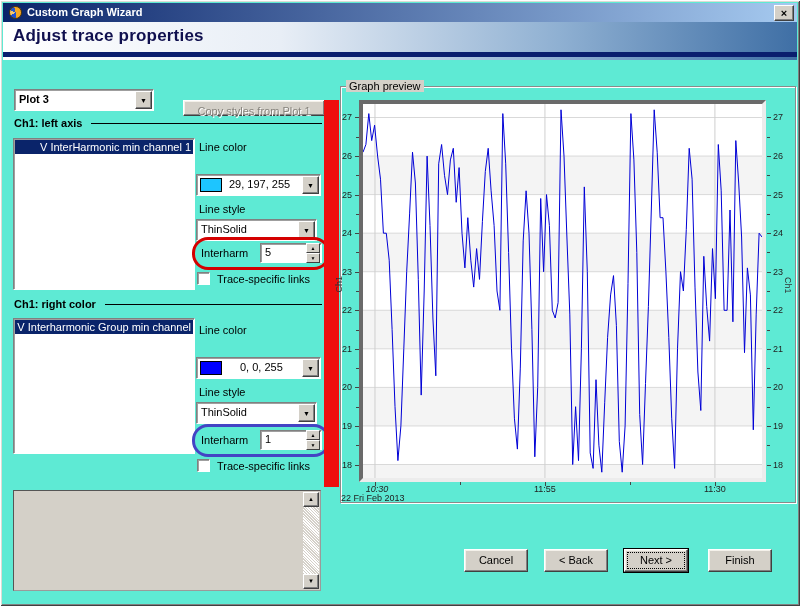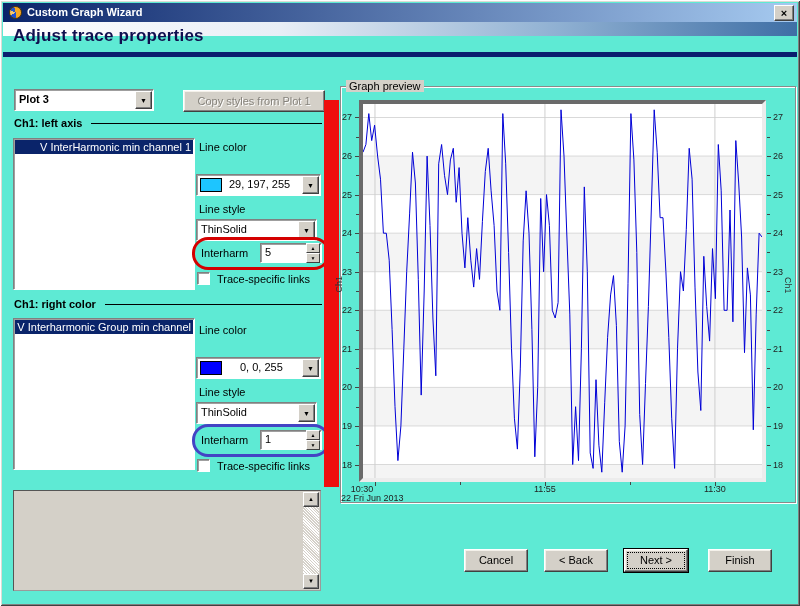--- a/index.html
+++ b/index.html
@@ -15,21 +15,21 @@
   .titlebar{position:absolute;left:3px;top:3px;right:3px;height:19px;
     background:linear-gradient(to right,#0a246a,#a6caf0);color:#fff;font-weight:bold;
     line-height:19px;padding-left:24px;}
   .app-icon{position:absolute;left:6px;top:3px;width:13px;height:13px;border-radius:50%;
     background:conic-gradient(from 40deg,#f5a623 0 38%,#1e4fd0 38% 55%,#f8c76a 55% 70%,#2a56c8 70% 85%,#f5a623 85%);
     border:1px solid #5a3a00;}
   .close-btn{position:absolute;right:3px;top:2px;width:20px;height:16px;background:#d4d0c8;
     border:1px solid;border-color:#fff #404040 #404040 #fff;box-shadow:inset -1px -1px 0 #808080;
     font-weight:bold;font-size:11px;text-align:center;line-height:14px;color:#000;cursor:default;}
   
-  .header{position:absolute;left:3px;top:22px;right:3px;height:14px;
+  .header{position:absolute;left:3px;top:22px;right:3px;height:38px;
     background:linear-gradient(to right,#ffffff 0%,#e8eef6 35%,#8fb0d2 70%,#3f6fa5 100%);}
   .header-title{position:absolute;left:10px;top:4px;font-size:17px;font-weight:bold;color:#10104f;letter-spacing:.2px;}
   .header-line{position:absolute;left:3px;top:52px;right:3px;height:5px;background:#0a1e6e;}
   .combo{position:absolute;height:22px;background:#fff;border:1px solid;
     border-color:#808080 #fff #fff #808080;box-shadow:inset 1px 1px 0 #40404080;}
   .combo .txt{position:absolute;left:4px;top:3px;white-space:nowrap;}
   .drop-btn{position:absolute;right:1px;top:1px;bottom:1px;width:17px;background:#d4d0c8;
     border:1px solid;border-color:#ffffff #404040 #404040 #ffffff;box-shadow:inset -1px -1px 0 #808080;
     font-size:7px;text-align:center;line-height:18px;color:#000;}
   .swatch{position:absolute;left:3px;top:3px;width:22px;height:14px;border:1px solid #000;}
@@ -97,21 +97,21 @@
 
   <div class="header">
     <div class="header-title">Adjust trace properties</div>
   </div>
   <div class="header-line"></div>
 
   <div class="combo" style="left:14px;top:89px;width:140px;">
     <span class="txt bold">Plot 3</span>
     <div class="drop-btn">▼</div>
   </div>
-  <div class="dlg-btn disabled-btn" style="left:183px;top:90px;width:142px;height:22px;text-align:center;">Copy styles from Plot 1</div>
+  <div class="dlg-btn disabled-btn" style="left:183px;top:100px;width:142px;height:16px;text-align:center;">Copy styles from Plot 1</div>
 
   <div class="section-head" style="left:14px;top:117px;">
     <span class="bold">Ch1: left axis</span>
     <span class="rule"></span>
   </div>
   <div class="listbox" style="left:13px;top:138px;width:182px;height:152px;">
     <div class="list-item-sel">V InterHarmonic min channel 1</div>
   </div>
 
   <div class="label" style="left:199px;top:141px;">Line color</div>
@@ -133,21 +133,21 @@
     <div>▼</div>
   </div>
   <div class="annot" id="annot-red" style="left:192px;top:237px;width:138px;height:33px;border:3px solid #d40000;"></div>
   <div class="checkbox" style="left:197px;top:272px;"></div>
   <div class="label" style="left:217px;top:273px;">Trace-specific links</div>
 
   <div class="section-head" style="left:14px;top:298px;">
     <span class="bold">Ch1: right color</span>
     <span class="rule"></span>
   </div>
-  <div class="listbox" style="left:13px;top:318px;width:182px;height:152px;">
+  <div class="listbox" style="left:13px;top:318px;width:182px;height:136px;">
     <div class="list-item-sel">V Interharmonic Group min channel</div>
   </div>
 
   <div class="label" style="left:199px;top:324px;">Line color</div>
   <div class="combo" style="left:196px;top:357px;width:125px;">
     <span class="swatch" id="swatch-right" style="background: rgb(0, 0, 255);"></span>
     <span class="txt" style="left:32px;margin-left:11px;">0, 0, 255</span>
     <div class="drop-btn">▼</div>
   </div>
   <div class="label" style="left:199px;top:386px;">Line style</div>
@@ -253,31 +253,31 @@
       <div class="tickmark" style="left:767px;top:156.05154639175262px;width:4px;height:1px;"></div>
       <div class="ticknum" style="left:330px;top:151.05154639175262px;width:22px;text-align:right;">26</div>
       <div class="ticknum" style="left:773px;top:151.05154639175262px;width:22px;text-align:left;">26</div>
       <div class="tickmark" style="left:356px;top:136.7731958762887px;width:3px;height:1px;"></div>
       <div class="tickmark" style="left:767px;top:136.7731958762887px;width:3px;height:1px;"></div>
       <div class="tickmark" style="left:355px;top:117.4948453608248px;width:4px;height:1px;"></div>
       <div class="tickmark" style="left:767px;top:117.4948453608248px;width:4px;height:1px;"></div>
       <div class="ticknum" style="left:330px;top:112.4948453608248px;width:22px;text-align:right;">27</div>
       <div class="ticknum" style="left:773px;top:112.4948453608248px;width:22px;text-align:left;">27</div>
       <div class="tickmark" style="left:374.97px;top:482px;width:1px;height:4px;"></div>
-      <div class="xlab" style="left:340px;top:484px;">10:30</div>
+      <div class="xlab" style="left:355px;top:484px;font-style:italic;">10:30</div>
       <div class="tickmark" style="left:544.944px;top:482px;width:1px;height:4px;"></div>
       <div class="xlab" style="left:522.944px;top:484px;">11:55</div>
       <div class="tickmark" style="left:714.918px;top:482px;width:1px;height:4px;"></div>
       <div class="xlab" style="left:692.918px;top:484px;">11:30</div>
       <div class="tickmark" style="left:459.957px;top:482px;width:1px;height:3px;"></div>
       <div class="tickmark" style="left:629.931px;top:482px;width:1px;height:3px;"></div>
     </div>
   <div class="axis-title-v up" style="left:334px;top:276px;">Ch1</div>
   <div class="axis-title-v" style="left:783px;top:277px;">Ch1</div>
-  <div class="datelab" style="left:341px;top:493px;">22 Fri Jun 2013</div>
+  <div class="datelab" style="left:341px;top:493px;">22 Fri Feb 2013</div>
 
   <div class="dlg-btn" style="left:464px;top:549px;">Cancel</div>
   <div class="dlg-btn" style="left:544px;top:549px;">&lt; Back</div>
   <div class="dlg-btn default" style="left:624px;top:549px;">
     <span class="focus"></span>
     <span>Next &gt;</span>
   </div>
   <div class="dlg-btn" style="left:708px;top:549px;">Finish</div>
 
 </div>

